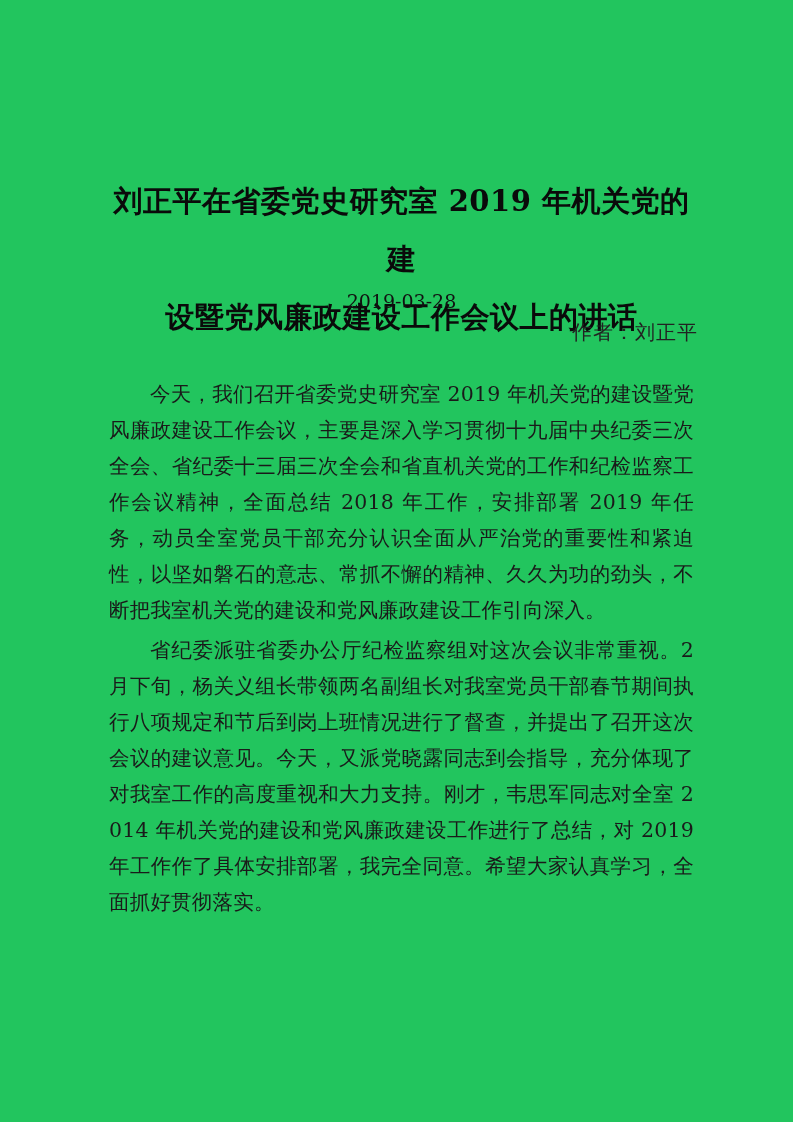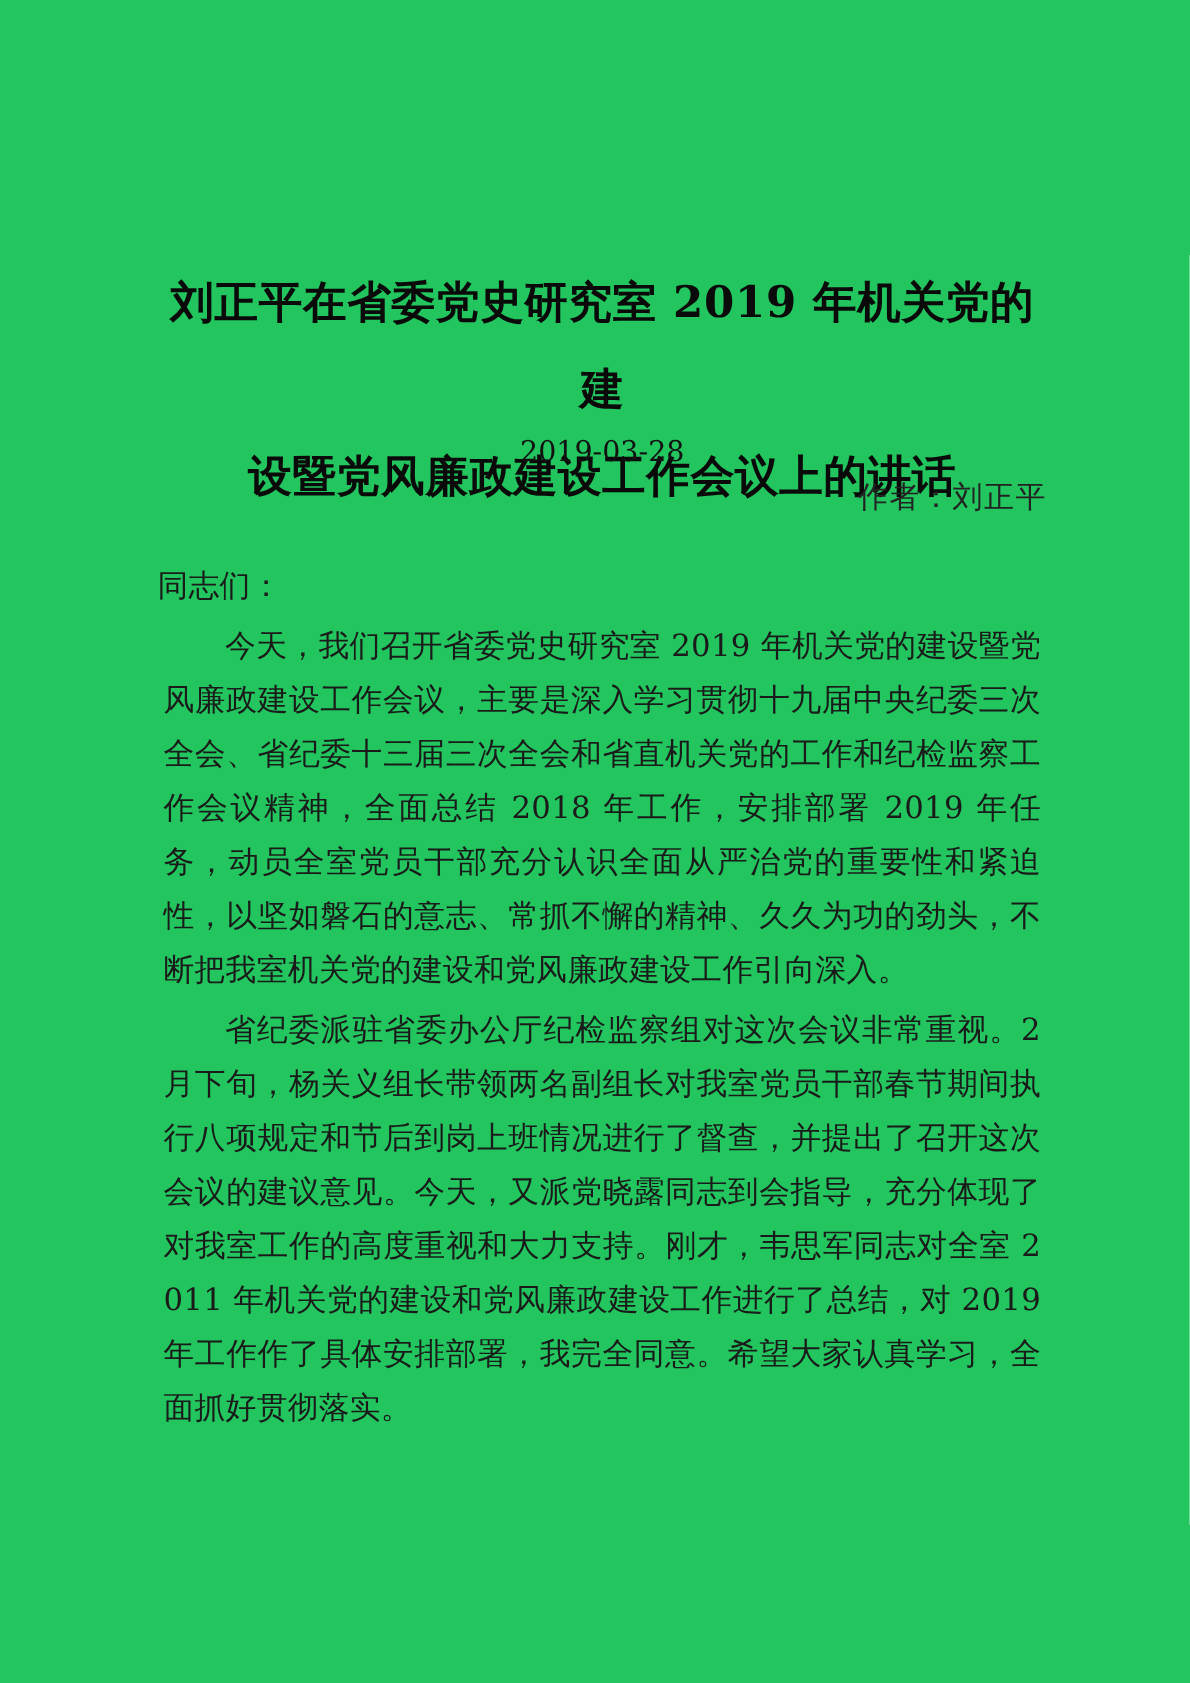--- a/index.html
+++ b/index.html
@@ -122,21 +122,20 @@
   <div class="content">
 
     <h1 class="doc-title">刘正平在省委党史研究室 2019 年机关党的建
 设暨党风廉政建设工作会议上的讲话</h1>
 
     <div class="doc-date">2019-03-28</div>
 
     <div class="doc-author">作者：刘正平</div>
 
     <div class="doc-body">
-      <p class="salutation">同志们：</p>
 
       <p class="para">今天，我们召开省委党史研究室 2019 年机关党的建设暨党风廉政建设工作会议，主要是深入学习贯彻十九届中央纪委三次全会、省纪委十三届三次全会和省直机关党的工作和纪检监察工作会议精神，全面总结 2018 年工作，安排部署 2019 年任务，动员全室党员干部充分认识全面从严治党的重要性和紧迫性，以坚如磐石的意志、常抓不懈的精神、久久为功的劲头，不断把我室机关党的建设和党风廉政建设工作引向深入。</p>
 
-      <p class="para">省纪委派驻省委办公厅纪检监察组对这次会议非常重视。2 月下旬，杨关义组长带领两名副组长对我室党员干部春节期间执行八项规定和节后到岗上班情况进行了督查，并提出了召开这次会议的建议意见。今天，又派党晓露同志到会指导，充分体现了对我室工作的高度重视和大力支持。刚才，韦思军同志对全室 2011 年机关党的建设和党风廉政建设工作进行了总结，对 2019 年工作作了具体安排部署，我完全同意。希望大家认真学习，全面抓好贯彻落实。</p>
+      <p class="para">省纪委派驻省委办公厅纪检监察组对这次会议非常重视。2 月下旬，杨关义组长带领两名副组长对我室党员干部春节期间执行八项规定和节后到岗上班情况进行了督查，并提出了召开这次会议的建议意见。今天，又派党晓露同志到会指导，充分体现了对我室工作的高度重视和大力支持。刚才，韦思军同志对全室 2014 年机关党的建设和党风廉政建设工作进行了总结，对 2019 年工作作了具体安排部署，我完全同意。希望大家认真学习，全面抓好贯彻落实。</p>
     </div>
 
   </div>
 </div>
 
 </body></html>

